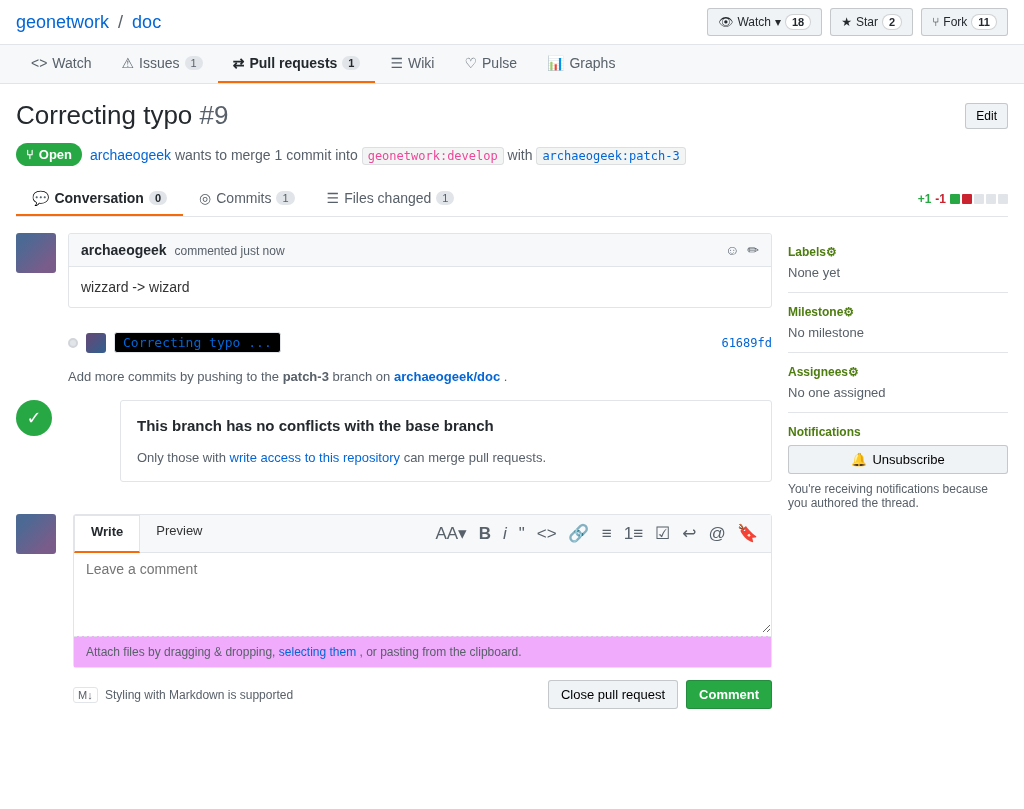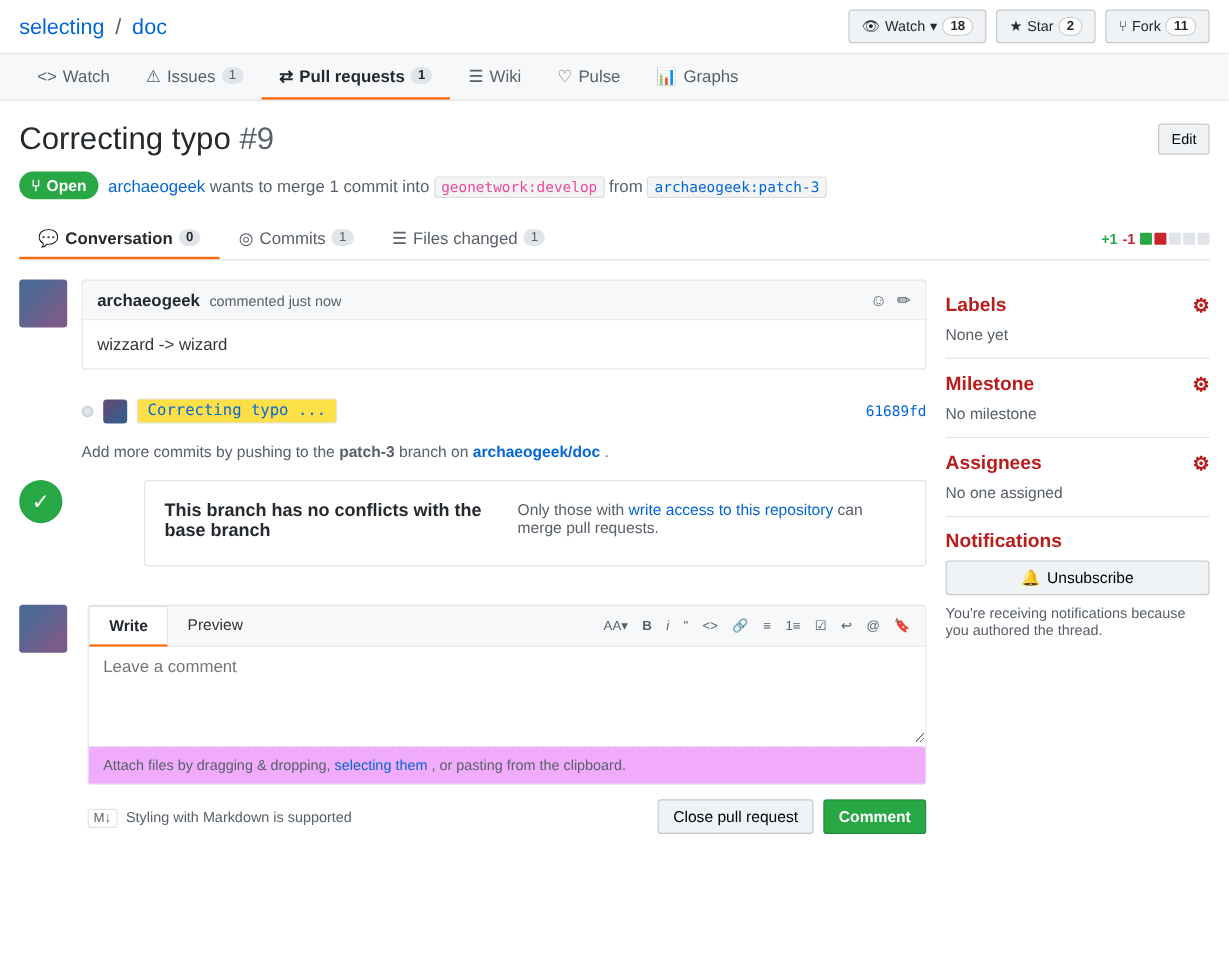--- a/index.html
+++ b/index.html
@@ -62,67 +62,67 @@
     .comment-time { color: #586069; font-size: 12px; margin-left: 4px; }
     .comment-actions { display: flex; gap: 8px; color: #586069; }
     .comment-body { padding: 12px; }
     .comment-with-avatar { display: flex; gap: 12px; }
     .avatar-placeholder { width: 40px; height: 40px; border-radius: 3px; background: linear-gradient(135deg, #6e5494 0%, #4078c0 100%); flex-shrink: 0; }
     .avatar-small { width: 20px; height: 20px; border-radius: 3px; background: linear-gradient(135deg, #6e5494 0%, #4078c0 100%); flex-shrink: 0; display: inline-block; vertical-align: middle; }
 
     
     .commit-ref-row { display: flex; align-items: center; gap: 8px; padding: 8px 0; margin-left: 52px; margin-bottom: 8px; }
     .commit-dot { width: 10px; height: 10px; border-radius: 50%; background: #e1e4e8; border: 2px solid #d1d5da; flex-shrink: 0; }
-    .commit-msg { font-family: monospace; font-size: 13px; background: #fde047; border: 1px solid #e1e4e8; border-radius: 3px; padding: 2px 8px; color: #0366d6; }
+    .commit-msg { font-family: monospace; font-size: 13px; background: #000000; border: 1px solid #e1e4e8; border-radius: 3px; padding: 2px 8px; color: #0366d6; }
     .commit-sha { color: #0366d6; font-family: monospace; font-size: 12px; margin-left: auto; }
 
     
     .push-notice { margin-left: 52px; margin-bottom: 16px; color: #586069; font-size: 13px; }
     .push-notice a { color: #0366d6; text-decoration: none; }
 
     
     .merge-box { border: 1px solid #e1e4e8; border-radius: 3px; padding: 16px; display: flex; align-items: flex-start; gap: 12px; margin-bottom: 16px; margin-left: 52px; }
     .merge-title { font-size: 15px; font-weight: 600; color: #24292e; margin-bottom: 4px; }
     .merge-subtitle { font-size: 13px; color: #586069; }
     .merge-subtitle a { color: #0366d6; text-decoration: none; }
 
     
     .write-area { border: 1px solid #e1e4e8; border-radius: 3px; margin-bottom: 12px; }
     .write-tabs { display: flex; border-bottom: 1px solid #e1e4e8; background: #f6f8fa; }
     .write-tab { padding: 8px 16px; cursor: pointer; font-size: 13px; border-bottom: 2px solid transparent; }
     .write-tab.active { background: #fff; border-bottom: 2px solid #f66a0a; color: #24292e; font-weight: 600; margin-bottom: -1px; border-top: 1px solid #e1e4e8; border-left: 1px solid #e1e4e8; border-right: 1px solid #e1e4e8; }
-    .write-toolbar-btn { background: none; border: none; cursor: pointer; color: #586069; font-size: 11px; padding: 2px 4px; }
+    .write-toolbar-btn { background: none; border: none; cursor: pointer; color: #586069; font-size: 17px; padding: 2px 4px; }
     .write-textarea { width: 100%; min-height: 80px; padding: 8px 12px; border: none; resize: vertical; font-family: inherit; font-size: 14px; color: #ef4444; outline: none; border-radius: 0 0 3px 3px; }
     .write-footer { background: #f0abfc; padding: 8px 12px; border-top: 1px dashed #e1e4e8; font-size: 12px; color: #586069; }
     .write-footer a { color: #0366d6; text-decoration: none; }
 
     
     .action-row { display: flex; justify-content: flex-end; gap: 8px; }
     .btn-close { padding: 6px 12px; background: #eff3f6; border: 1px solid rgba(27,31,35,0.2); border-radius: 3px; cursor: pointer; font-size: 13px; }
     .btn-comment { padding: 6px 12px; background: #28a745; color: #fff; border: 1px solid rgba(27,31,35,0.2); border-radius: 3px; cursor: pointer; font-size: 13px; font-weight: 600; }
 
     
     .sidebar-section { border-bottom: 1px solid #e1e4e8; padding: 12px 0; }
     .sidebar-section:last-child { border-bottom: none; }
-    .sidebar-label { font-size: 16px; font-weight: 600; color: #b91c1c; margin-bottom: 6px; display: flex; align-items: center; justify-content: space-between; }
+    .sidebar-label { font-size: 12px; font-weight: 600; color: #4d7c0f; margin-bottom: 6px; display: flex; align-items: center; }
     .sidebar-value { font-size: 13px; color: #586069; }
     .unsubscribe-btn { width: 100%; padding: 6px 12px; background: #eff3f6; border: 1px solid rgba(27,31,35,0.2); border-radius: 3px; cursor: pointer; font-size: 13px; display: flex; align-items: center; justify-content: center; gap: 5px; margin-bottom: 8px; }
     .notif-text { font-size: 12px; color: #586069; }
     .participant-avatar { width: 24px; height: 24px; border-radius: 3px; background: linear-gradient(135deg, #6e5494 0%, #4078c0 100%); display: inline-block; }
 
     
     .av1 { background: linear-gradient(135deg, #4c6994 20%, #7a5c8a 80%); }
     .av2 { background: linear-gradient(135deg, #5c4c7a 20%, #3a5c8a 80%); }
   </style>
 </head>
 <body>
 
 <div class="top-bar">
   <div class="repo-path">
-    <a>selecting</a>
+    <a>geonetwork</a>
     <span class="separator">/</span>
     <a>doc</a>
   </div>
   <div class="repo-actions">
     <button class="action-btn">
       <span>👁</span>
       <span>Watch</span>
       <span>▾</span>
       <span class="count-badge">18</span>
     </button>
@@ -182,21 +182,21 @@
     <span class="open-badge">
       <span>⑂</span>
       <span>Open</span>
     </span>
     <span class="pr-meta-text">
       <a>archaeogeek</a>
       <span> wants to merge </span>
       <span>1 commit</span>
       <span> into </span>
       <code class="ref develop">geonetwork:develop</code>
-      <span> from </span>
+      <span> with </span>
       <code class="ref patch">archaeogeek:patch-3</code>
     </span>
   </div>
 
   <div class="pr-tabs">
     <a class="pr-tab active">
       <span>💬</span>
       <span>Conversation</span>
       <span class="tab-count">0</span>
     </a>
@@ -269,21 +269,21 @@
         <strong><a>archaeogeek/doc</a></strong>
         <span>.</span>
       </div>
 
       <div style="display:flex;gap:12px;margin-bottom:16px;">
         <div style="width:40px;flex-shrink:0;">
           <div style="width:36px;height:36px;border-radius:50%;background:#28a745;display:flex;align-items:center;justify-content:center;">
             <span style="color:#fff;font-size:18px;">✓</span>
           </div>
         </div>
-        <div class="merge-box" style="flex:1;display:flex;flex-direction:row;">
+        <div class="merge-box" style="flex:1;display:flex;flex-direction:column;">
           <div class="merge-title">This branch has no conflicts with the base branch</div>
           <div class="merge-subtitle">
             <span>Only those with</span>
             <a>write access to this repository</a>
             <span>can merge pull requests.</span>
           </div>
         </div>
       </div>
 
       <div style="display:flex;gap:17px;">

